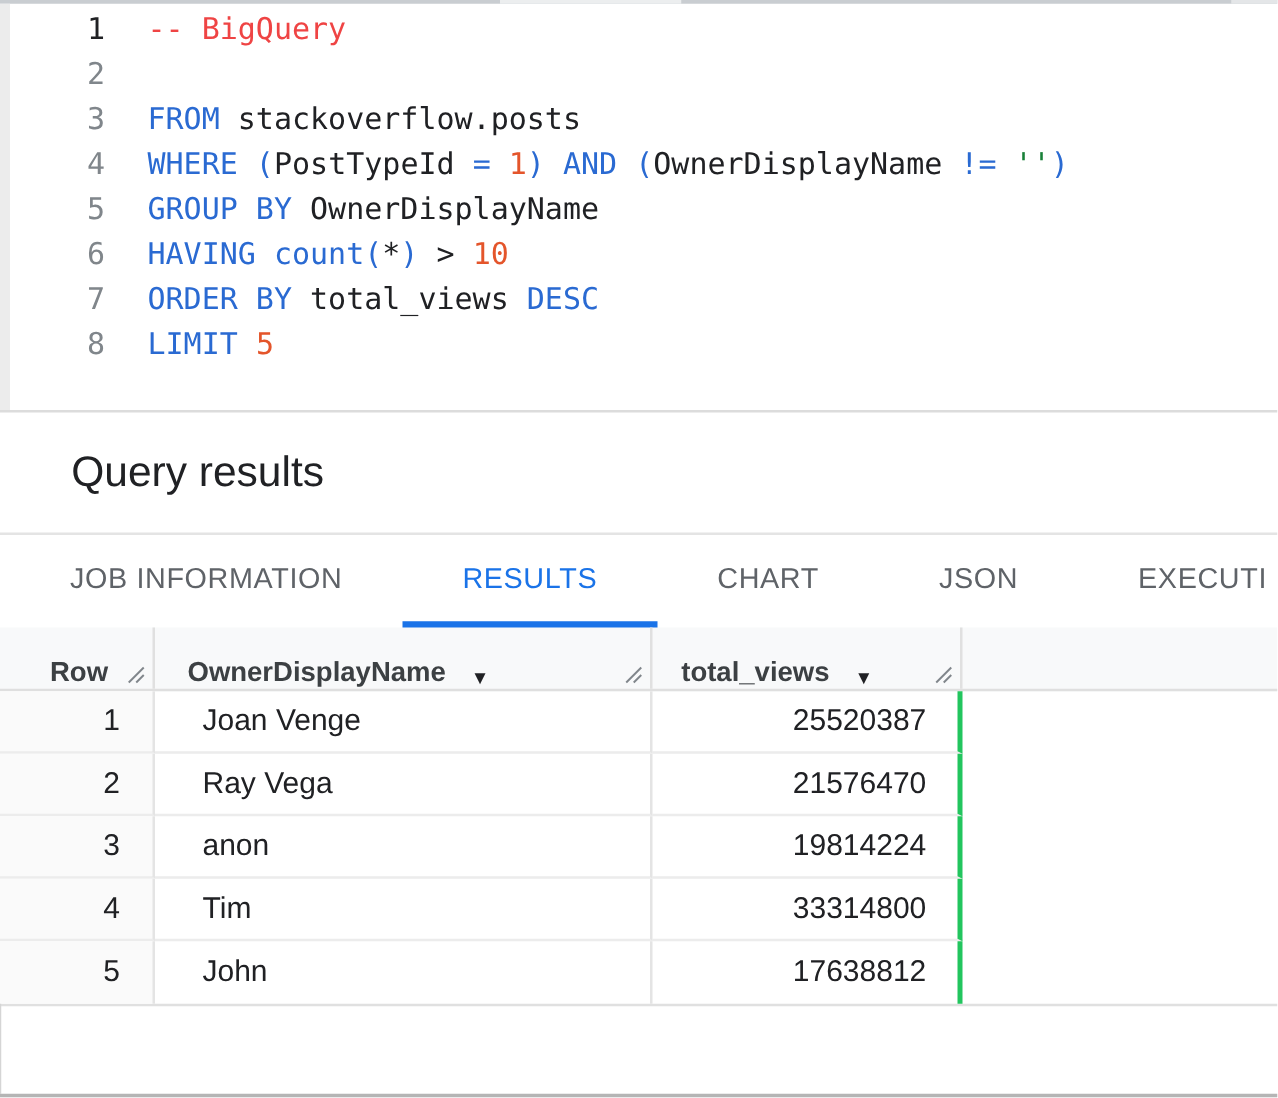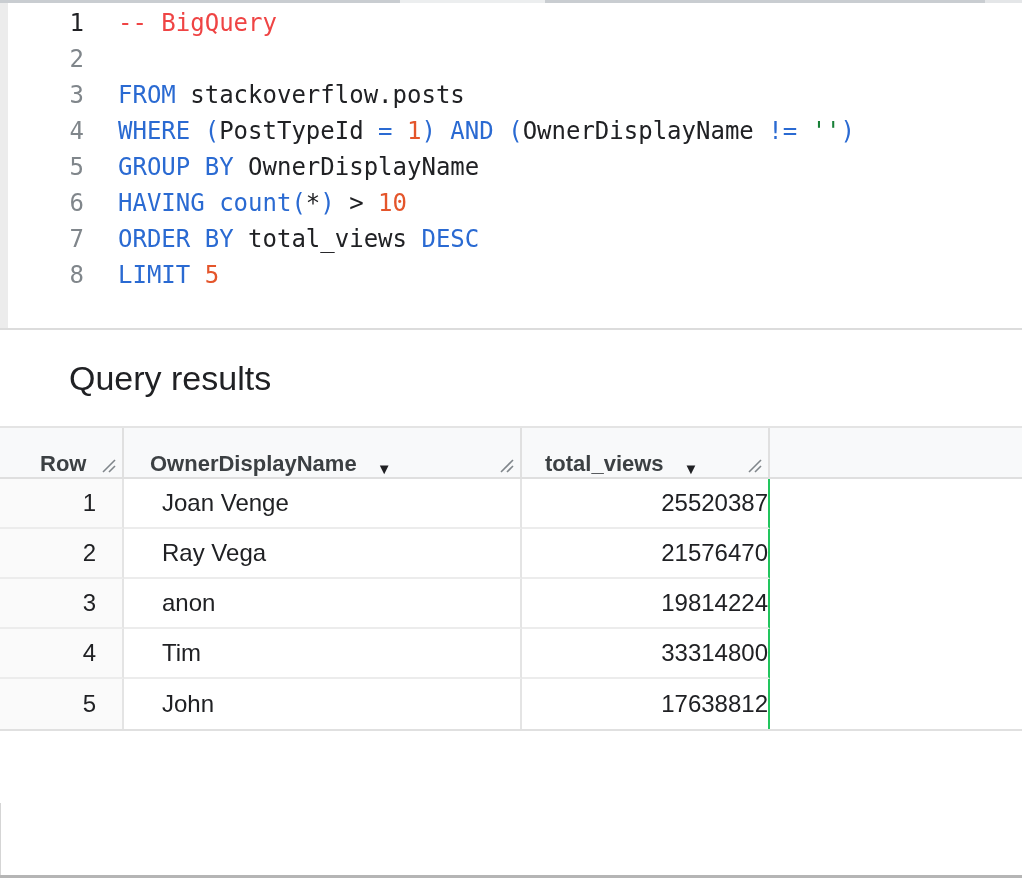--- a/index.html
+++ b/index.html
@@ -24,21 +24,21 @@
   .line-code{padding-left:34px;white-space:pre}
   .tk-k{color:#2a6ad2}
   .tk-c{color:#ef4444}
   .tk-n{color:#e4552b}
   .tk-s{color:#188038}
   .tk-i{color:#202124}
 
   
   .results-title-bar{height:98px;box-sizing:border-box;display:flex;align-items:center;
     padding-left:57px;border-bottom:2px solid #e4e4e4;background:#fff}
-  .results-title-bar h1{margin:12px;font-size:34px;font-weight:400;color:#202124}
+  .results-title-bar h1{margin:0;font-size:34px;font-weight:400;color:#202124}
 
   
   .tabbar{display:flex;height:74px;padding-left:8px;background:#fff}
   .tab{display:flex;align-items:center;padding:0 48px;box-sizing:border-box;
     font-size:23px;color:#5f6368;letter-spacing:.5px;white-space:nowrap;
     border-bottom:5px solid transparent;cursor:pointer}
   .tab.active{color:#1a73e8;border-bottom-color:#1a73e8}
 
   
   .grid-header{display:flex;background:#f8f9fa;height:51px;box-sizing:border-box;
@@ -54,22 +54,22 @@
   .grip{position:absolute;right:5px;bottom:3px;width:18px;height:18px}
   .grip svg{display:block}
 
   .grid-body{border-bottom:2px solid #e0e0e0}
   .trow{display:flex;height:50px;box-sizing:border-box}
   .cell{display:flex;align-items:center;box-sizing:border-box;font-size:24px;color:#202124}
   .cell.rownum{width:124px;min-width:124px;background:#fafafa;justify-content:flex-end;
     padding-right:26px;border-right:2px solid #e4e4e4;border-bottom:2px solid #ececec}
   .cell.name{width:398px;min-width:398px;padding-left:38px;
     border-right:2px solid #e4e4e4;border-bottom:2px solid #ececec}
-  .cell.views{width:248px;min-width:248px;justify-content:flex-end;
-    border-right:2px solid #22c55e;border-bottom:2px solid #ececec}
+  .cell.views{width:248px;min-width:248px;justify-content:flex-end;padding-right:25px;
+    border-right:4px solid #22c55e;border-bottom:2px solid #ececec}
   .cell.spacer{flex:1}
   .trow.last .cell{border-bottom:none}
 
   .left-edge-line{position:absolute;left:0;top:803px;bottom:3px;width:1px;background:#d5d5d5}
   .bottom-bar{position:absolute;left:0;right:0;bottom:0;height:3px;background:#b5b5b5}
 </style>
 </head>
 <body>
 
 <div>
@@ -112,20 +112,37 @@
           <span class="line-number">8</span>
           <span class="line-code"><span class="tk-k">LIMIT </span><span class="tk-n">5</span></span>
         </div>
       </div>
   </div>
 
   <div class="results-title-bar">
     <h1>Query results</h1>
   </div>
 
+  <div class="tabbar" id="tabbar">
+      <div class="tab">
+        <span>JOB INFORMATION</span>
+      </div>
+      <div class="tab active">
+        <span>RESULTS</span>
+      </div>
+      <div class="tab">
+        <span>CHART</span>
+      </div>
+      <div class="tab">
+        <span>JSON</span>
+      </div>
+      <div class="tab">
+        <span>EXECUTI</span>
+      </div>
+    </div>
 
   <div>
     <div class="grid-header" id="grid-header">
         <div class="hcell c1">
           <span>Row</span>
           <div class="grip">
             <svg width="18" height="18" viewBox="0 0 18 18">
               <line x1="4" y1="16" x2="16" y2="4" stroke="#80868b" stroke-width="1.6"></line>
               <line x1="10" y1="16" x2="16" y2="10" stroke="#80868b" stroke-width="1.6"></line>
             </svg>

